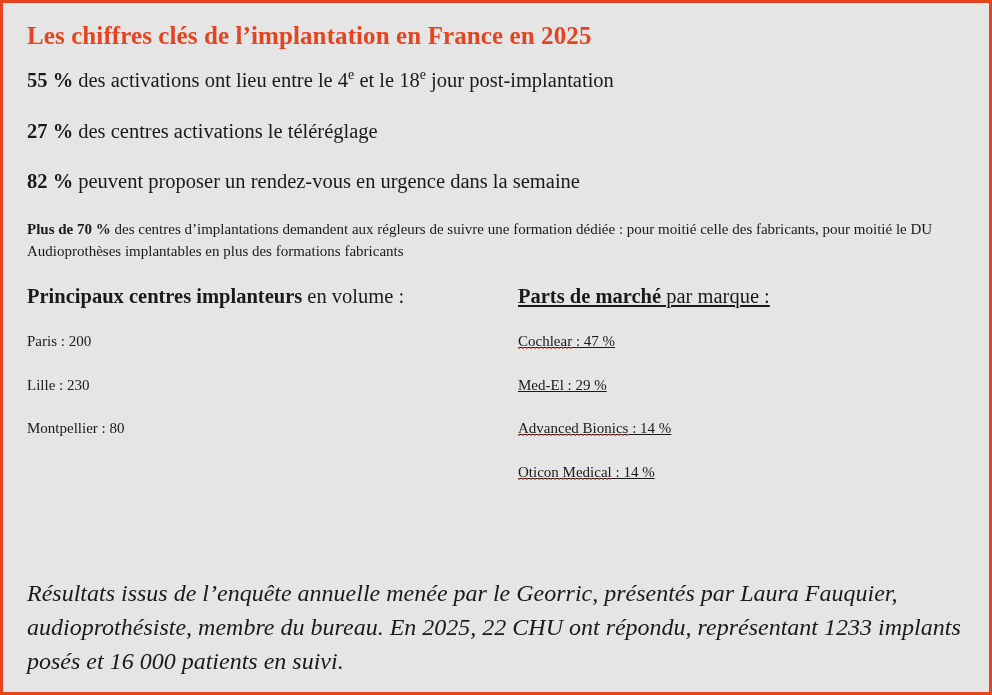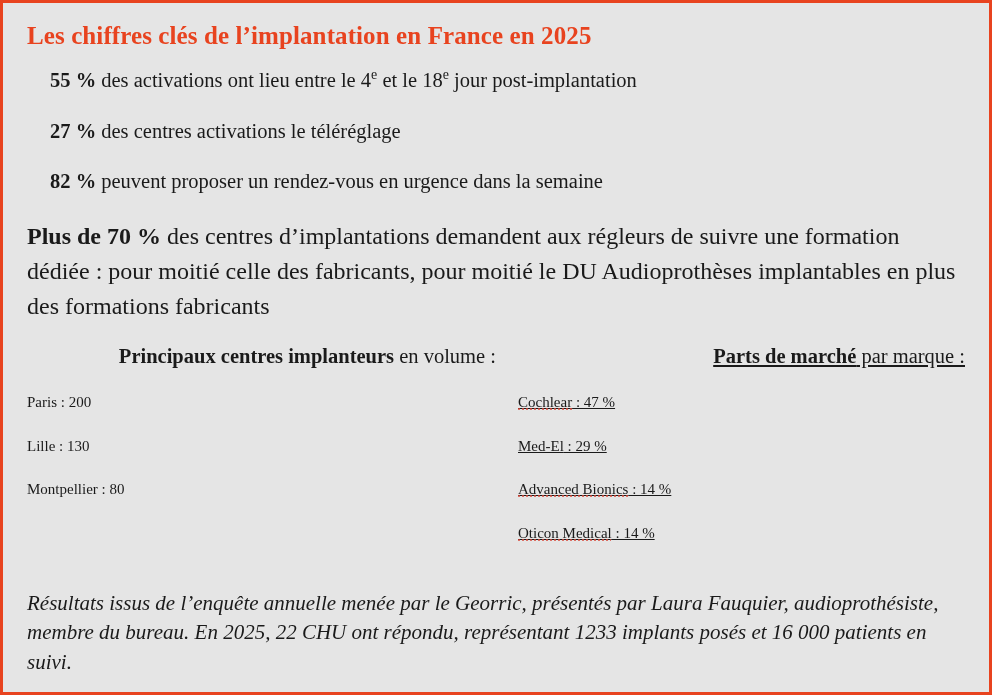--- a/index.html
+++ b/index.html
@@ -31,29 +31,28 @@
     margin: 2px 0 16px 0;
     letter-spacing: 0.1px;
   }
   .stat-line {
     font-size: 20.5px;
     line-height: 1.35;
     margin: 0 0 23px 0;
   }
   .stat-line b {
     font-weight: bold;
-    margin-left: 23px;
   }
   .stat-line sup {
     font-size: 0.68em;
     vertical-align: super;
     line-height: 0;
   }
   .para {
-    font-size: 24px;
+    font-size: 15px;
     line-height: 1.45;
     margin: 0 0 20px 0;
   }
   .para b {
     font-weight: bold;
   }
   .columns {
     display: flex;
     flex-direction: row;
     margin-top: 2px;
@@ -63,21 +62,20 @@
     box-sizing: border-box;
   }
   .col-right {
     padding-left: 22px;
     text-decoration: underline;
   }
   .col-head {
     font-size: 20.5px;
     line-height: 1.3;
     margin: 0 0 23px 0;
-    text-align: right;
   }
   .col-head b {
     font-weight: bold;
   }
   .col-item {
     font-size: 15px;
     line-height: 1.3;
     margin: 0 0 24px 0;
   }
   .sp-underline {
@@ -85,21 +83,21 @@
     text-decoration-style: dotted;
     text-decoration-color: #d8483a;
     text-underline-offset: 2px;
   }
   .footnote {
     position: absolute;
     left: 24px;
     right: 24px;
     bottom: 14px;
     font-style: italic;
-    font-size: 21px;
+    font-size: 24px;
     line-height: 1.42;
   }
 </style>
 </head>
 <body>
 
 <div id="page">
 
   <div class="title">Les chiffres clés de l’implantation en France en 2025</div>
 
@@ -119,21 +117,21 @@
     <b>Plus de 70 %</b><span> des centres d’implantations demandent aux régleurs de suivre une formation dédiée : pour moitié celle des fabricants, pour moitié le DU Audioprothèses implantables en plus des formations fabricants</span>
   </p>
 
   <div class="columns">
 
     <div class="col col-left">
       <div class="col-head">
         <b>Principaux centres implanteurs</b><span> en volume :</span>
       </div>
       <div class="col-item">Paris : 200</div>
-      <div class="col-item">Lille : 130</div>
+      <div class="col-item">Lille : 230</div>
       <div class="col-item">Montpellier : 80</div>
     </div>
 
     <div class="col col-right">
       <div class="col-head">
         <b>Parts de marché</b><span> par marque :</span>
       </div>
       <div class="col-item">
         <span class="sp-underline">Cochlear</span><span> : 47 %</span>
       </div>

